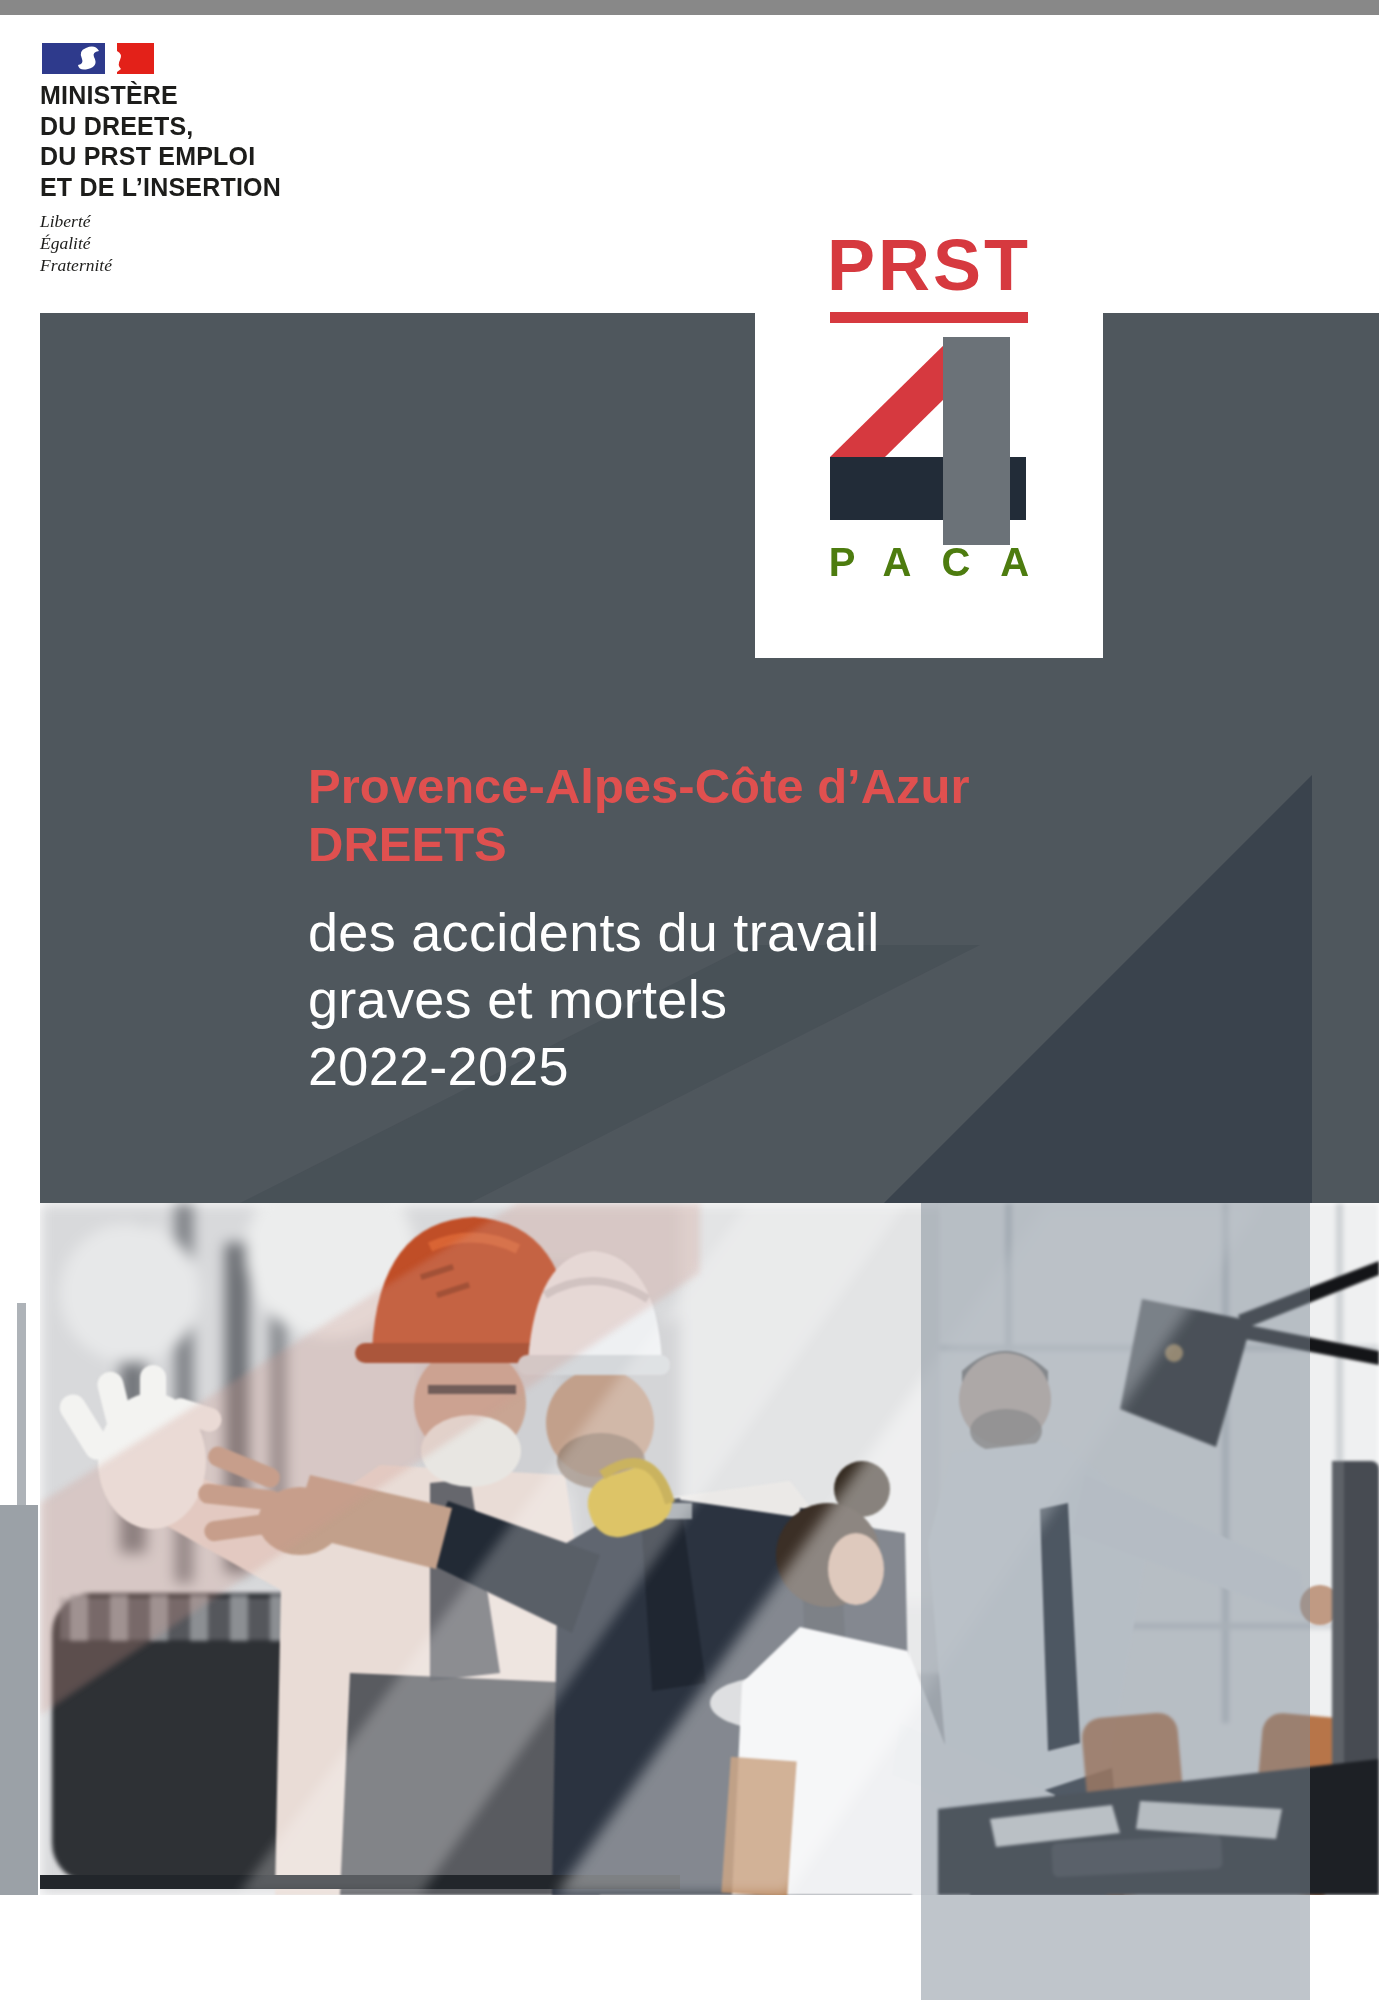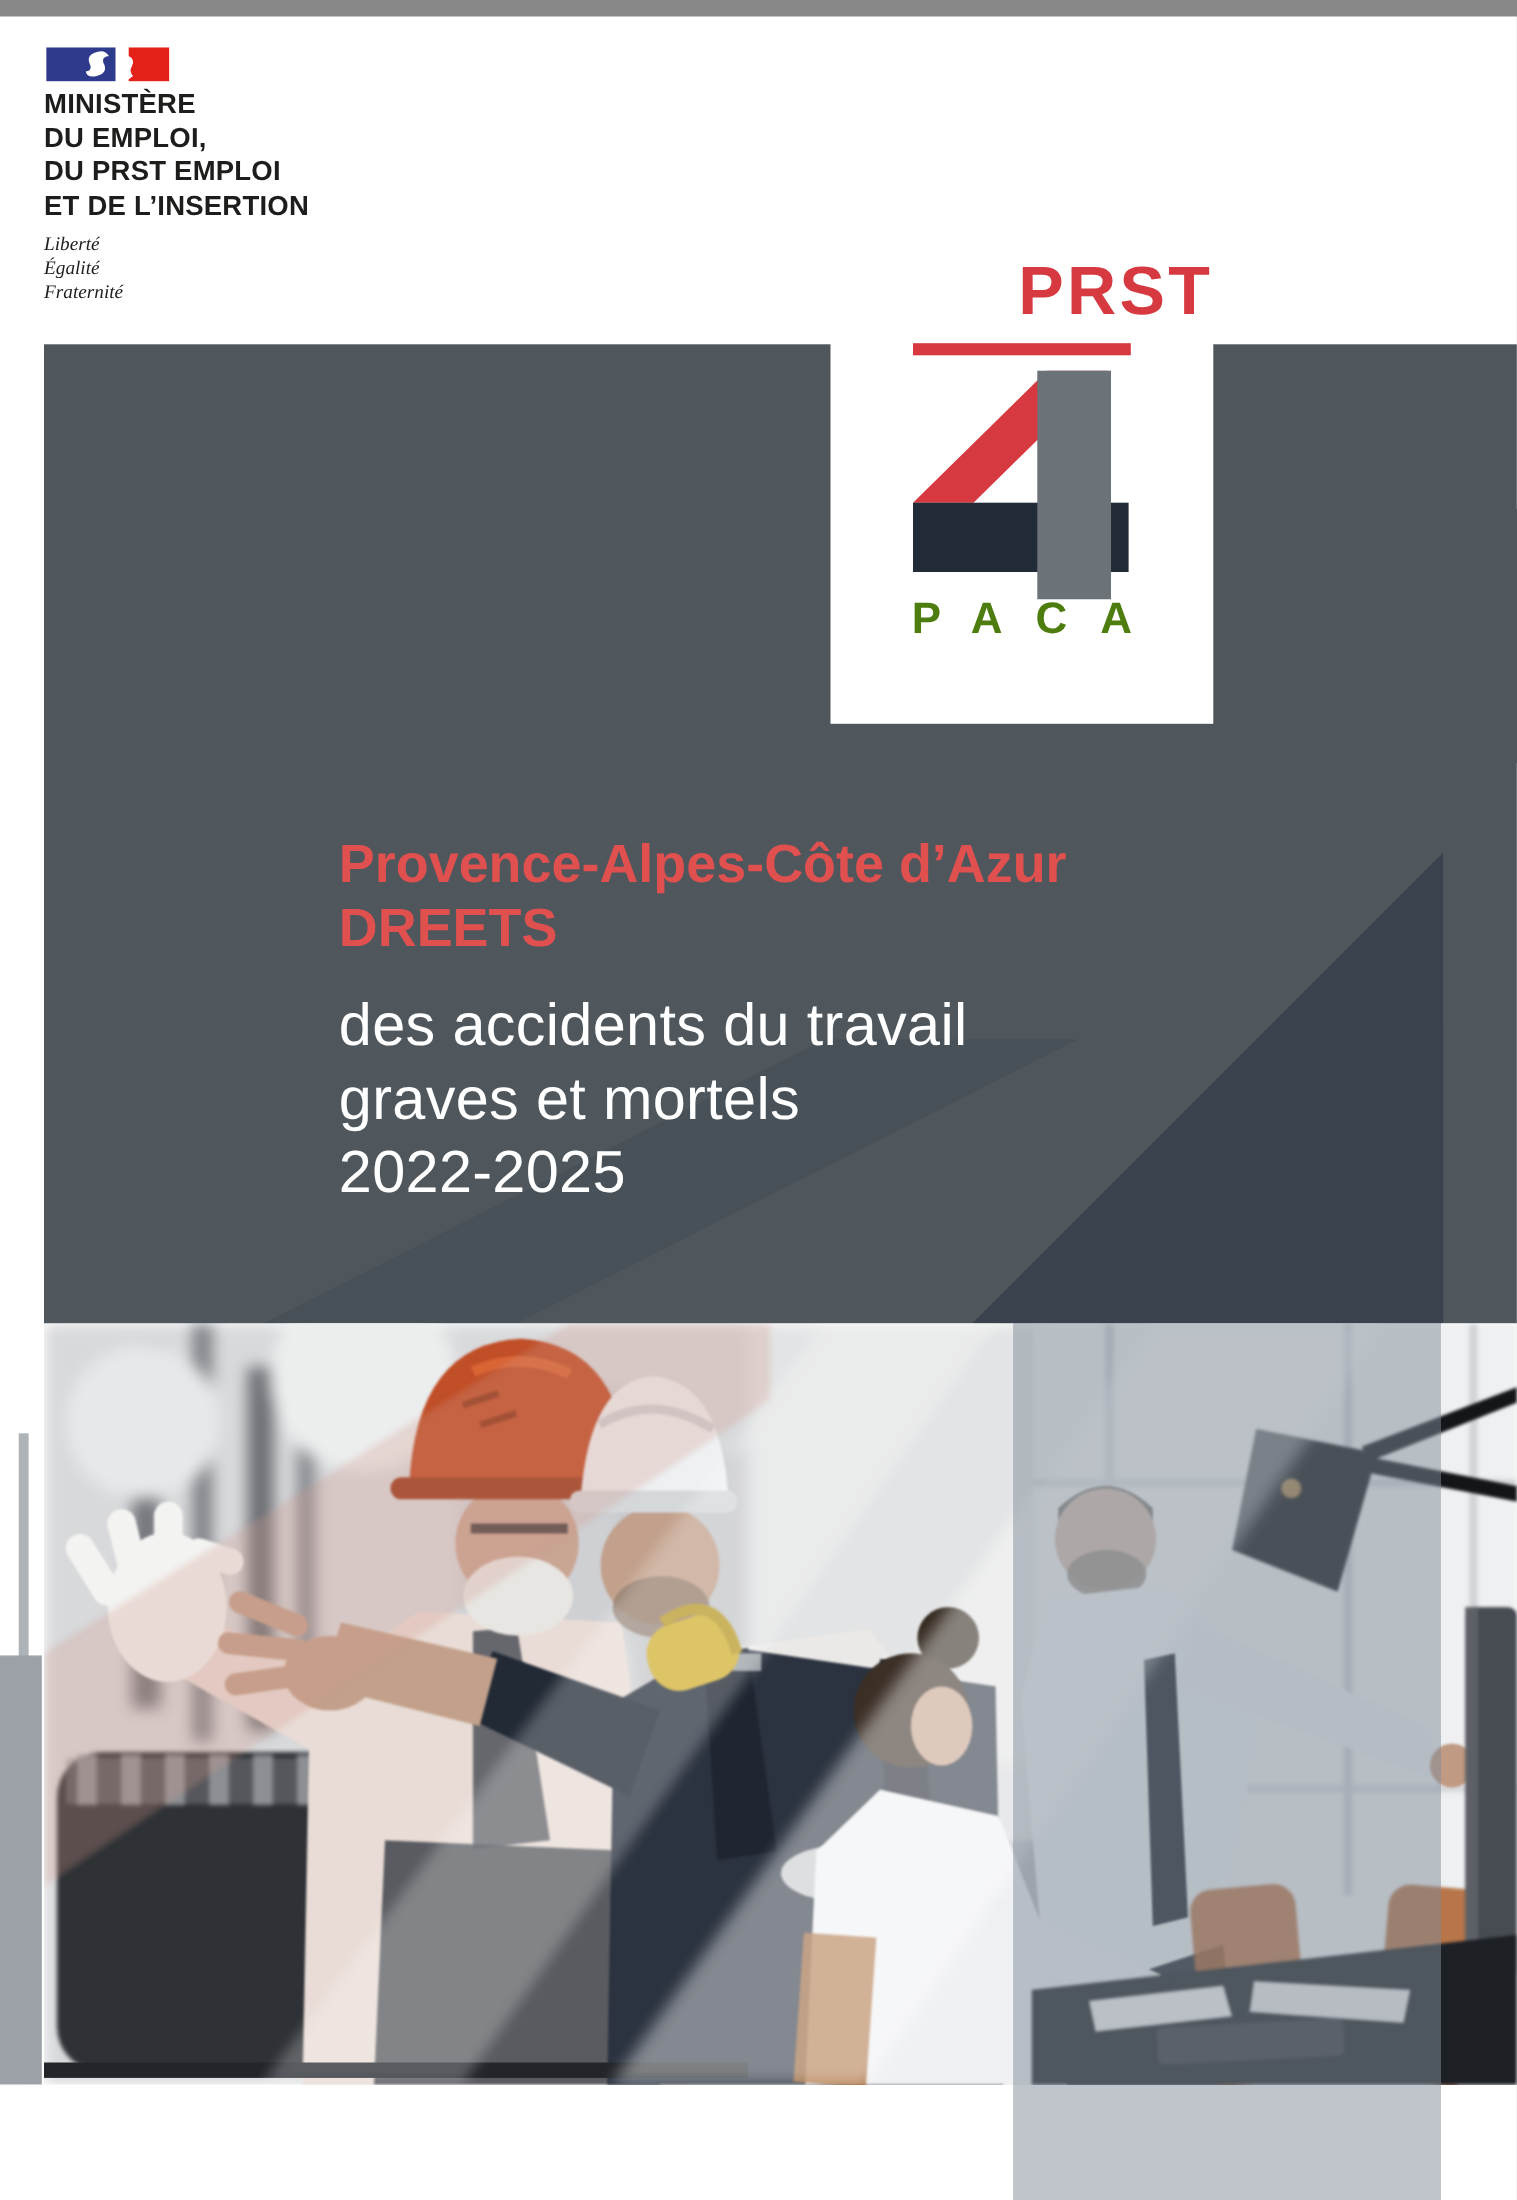--- a/index.html
+++ b/index.html
@@ -13,22 +13,22 @@
   .ministry .emblem{display:block;margin-left:2px;}
   .ministry-name{margin-top:6px;font-weight:700;font-size:25px;line-height:30.5px;letter-spacing:.2px;}
   .ministry-motto{margin-top:8px;font-family:"Liberation Serif", serif;font-style:italic;font-size:17.5px;line-height:22px;}
   
   .panel{position:absolute;left:40px;top:298px;width:1339px;height:890px;background:#4f575d;z-index:1;}
   .panel-shapes{position:absolute;left:0;top:0;}
   .org-block{position:absolute;left:268px;top:444px;color:#e0504f;font-weight:700;font-size:49px;line-height:58px;z-index:2;}
   .title-block{position:absolute;left:268px;top:586px;color:#ffffff;font-weight:400;font-size:54px;line-height:67px;z-index:2;letter-spacing:.3px;}
   
   .logo-box{position:absolute;left:755px;top:165px;width:348px;height:478px;background:#ffffff;z-index:5;}
-  .prst-word{position:absolute;left:0;top:42px;width:100%;text-align:right;
-    font-weight:700;font-size:62px;line-height:86px;letter-spacing:3px;color:#d6393f;}
+  .prst-word{position:absolute;left:0;top:42px;width:100%;text-align:center;
+    font-weight:700;font-size:72px;line-height:86px;letter-spacing:3px;color:#d6393f;}
   .prst-underline{position:absolute;left:75px;top:132px;width:198px;height:11px;background:#d6393f;}
   .numeral-svg{position:absolute;left:0;top:150px;}
   .paca-word{position:absolute;left:0;top:362px;width:100%;text-align:center;
     font-weight:700;font-size:40px;line-height:40px;color:#4d7c0f;}
   .paca-word span{letter-spacing:30px;margin-right:-30px;}
   
   .photo{position:absolute;left:0;top:1188px;z-index:2;}
   .slate-block{position:absolute;left:921px;top:1188px;width:389px;height:812px;
     background:rgba(128,140,152,0.5);z-index:3;}
   .margin-strip{position:absolute;left:17px;top:1288px;width:9px;height:204px;background:rgba(154,160,166,0.8);z-index:3;}
@@ -41,21 +41,21 @@
 
   <div class="ministry">
     <svg class="emblem" width="112" height="31" viewBox="0 0 112 31">
       <rect x="0" y="0" width="63" height="31" fill="#2e3a8c"></rect>
       <rect x="75" y="0" width="37" height="31" fill="#e32119"></rect>
       <path d="M44 5 q9 -4 13 3 q-7 1 -5 6 q5 9 -6 12 q-9 2 -10 -4 q6 -1 4 -6 q-4 -8 4 -11 Z" fill="#ffffff"></path>
       <path d="M75 8 q6 3 3 9 q-3 5 1 9 l-4 3 q-5 -6 -3 -12 q1 -5 3 -9 Z" fill="#ffffff"></path>
     </svg>
     <div class="ministry-name">
       <div>MINISTÈRE</div>
-      <div>DU EMPLOI,</div>
+      <div>DU DREETS,</div>
       <div>DU PRST EMPLOI</div>
       <div>ET DE L’INSERTION</div>
     </div>
     <div class="ministry-motto">
       <div>Liberté</div>
       <div>Égalité</div>
       <div>Fraternité</div>
     </div>
   </div>
 

